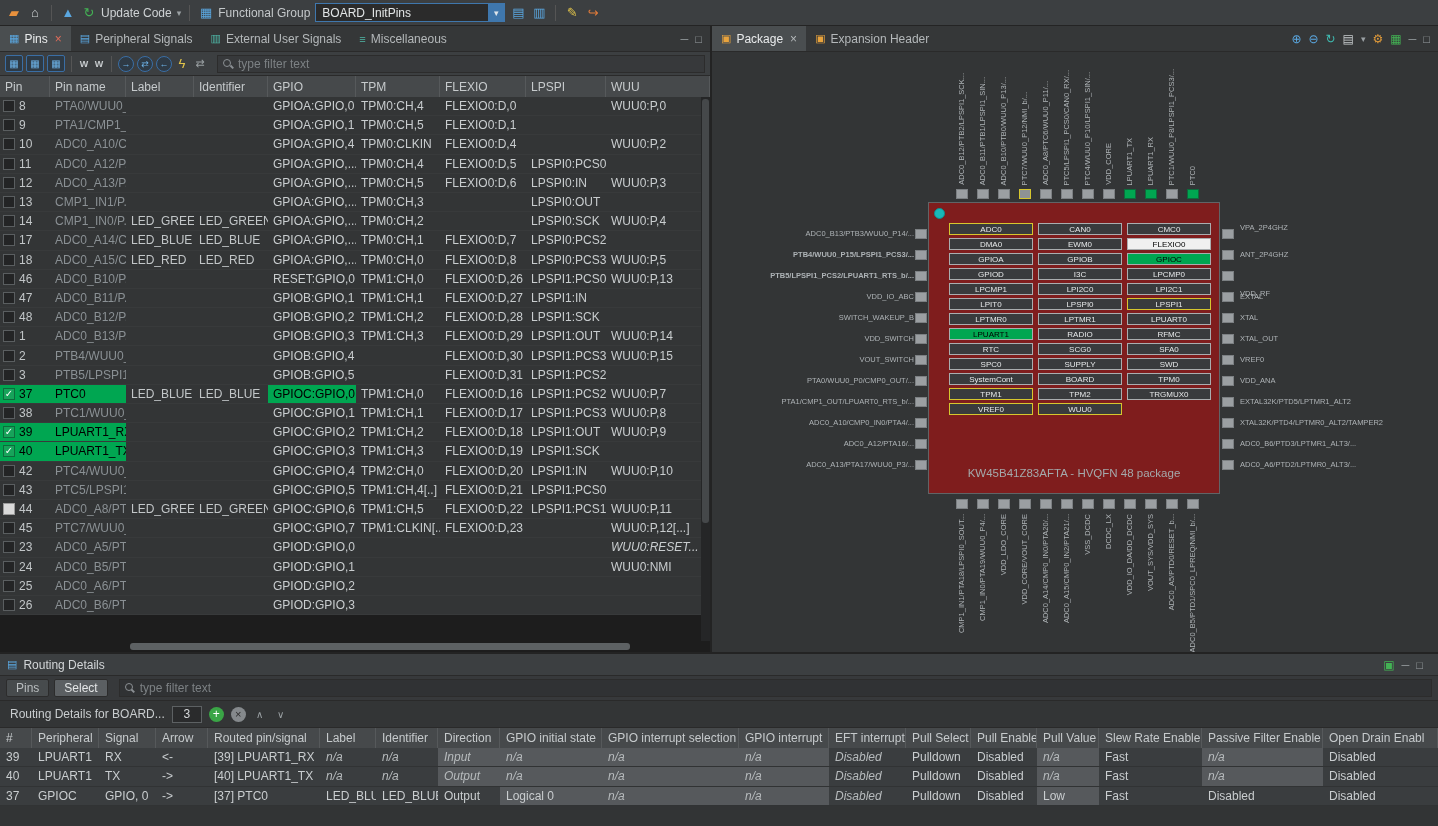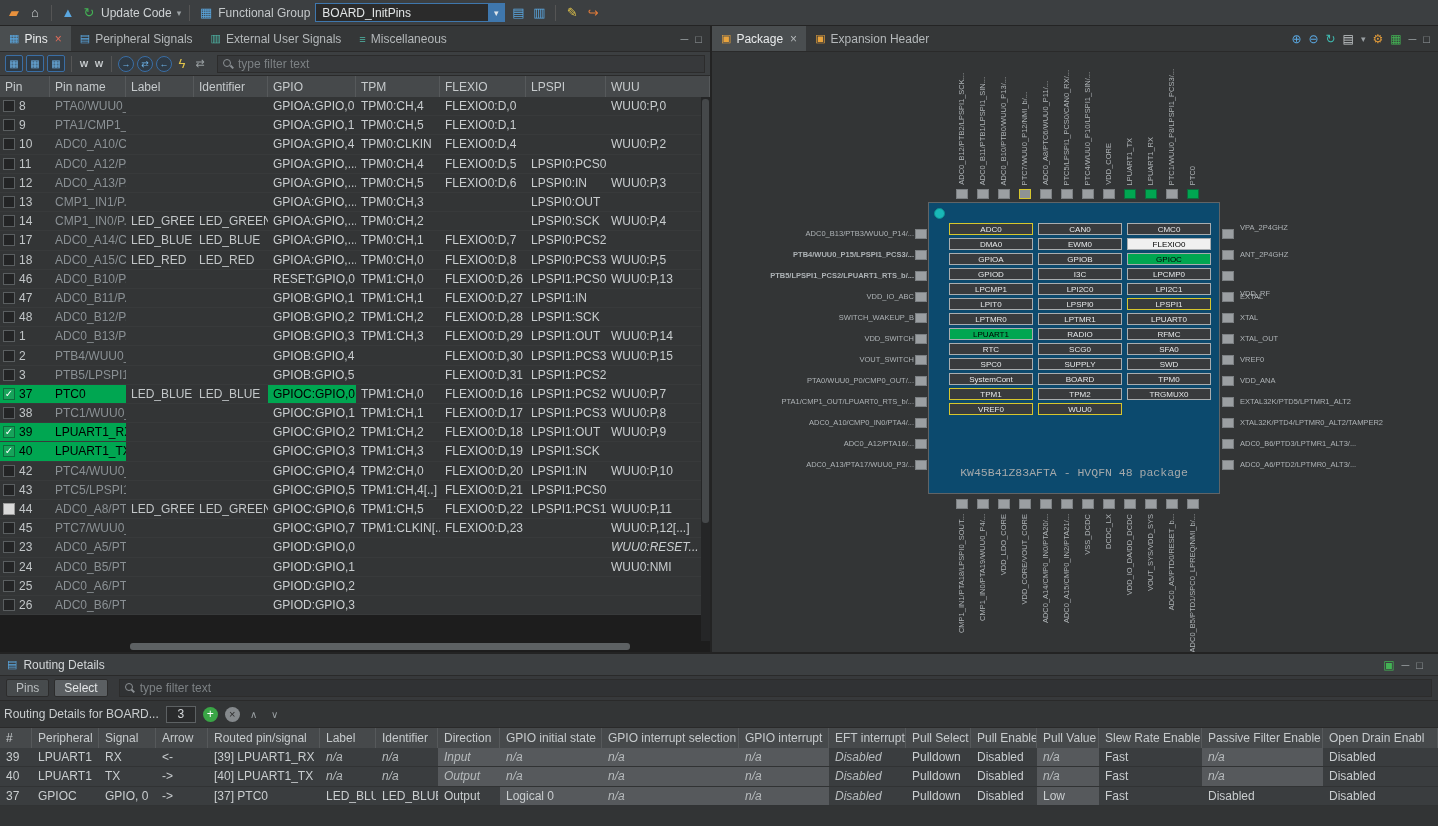--- a/index.html
+++ b/index.html
@@ -65,41 +65,41 @@
   .wital{font-style:italic;}
   .cb{width:12px;height:12px;border:1px solid #5a5e60;background:#232425;flex-shrink:0;font-size:10px;line-height:10px;text-align:center;color:#fff;}
   .cb.on{background:#17a35a;border-color:#0d6b3c;}
   .cb.partial{background:#d9d9d9;border-color:#9a9a9a;}
   .hscroll{height:11px;background:#1d1d1d;position:relative;flex-shrink:0;}
   .hthumb{position:absolute;left:130px;top:2px;width:500px;height:7px;background:#5d6163;border-radius:3px;}
   .vscroll{position:absolute;right:0;top:0;width:9px;bottom:0;background:#252627;}
   .vthumb{position:absolute;right:1px;top:2px;width:7px;height:78%;background:#45484a;border-radius:3px;}
   
   .canvas{flex:1;position:relative;background:var(--rowbg);overflow:hidden;}
-  .chip{position:absolute;left:216px;top:150px;width:292px;height:292px;background:#0c4a6e;border:1px solid #616466;}
+  .chip{position:absolute;left:216px;top:150px;width:292px;height:292px;background:#7f1d1d;border:1px solid #616466;}
   .pin1{position:absolute;left:5px;top:5px;width:11px;height:11px;border-radius:50%;background:#19b8b8;border:1px solid #0e8f8f;}
   .pkgrid{position:absolute;left:20px;top:20px;display:grid;grid-template-columns:repeat(3,84px);column-gap:5px;row-gap:3px;}
   .blk{height:12px;line-height:11px;font-size:8px;text-align:center;background:#393b3d;border:1px solid #a9adaf;color:#e6e8e9;overflow:hidden;white-space:nowrap;}
   .blk.green{background:var(--green);color:#000;}
   .blk.white{background:#f0f0f0;color:#000;}
   .blk.yellow{border-color:#d6c62e;}
-  .chiplabel{position:absolute;bottom:14px;left:0;width:100%;text-align:center;color:#a4a9ab;font-size:11.5px;font-family:Liberation Mono, monospace;}
+  .chiplabel{position:absolute;bottom:14px;left:0;width:100%;text-align:center;color:#a4a9ab;font-size:11.5px;}
   .stub{position:absolute;width:12px;height:10px;background:#9b9fa2;border:1px solid #7c8083;}
   .stub.green{background:var(--green);border-color:#0d6b3c;}
   .stub.yellow{border-color:#d6c62e;background:#8e9294;}
   .vlabel{position:absolute;writing-mode:vertical-rl;transform:rotate(180deg);font-size:7.5px;line-height:10px;color:#aeb3b6;white-space:nowrap;}
   .hlabel{position:absolute;font-size:7.5px;line-height:10px;color:#aeb3b6;white-space:nowrap;}
   
   .routing-panel{height:174px;border-top:2px solid #232323;display:flex;flex-direction:column;background:var(--rowbg);}
   .rp-title{height:22px;background:var(--bar);display:flex;align-items:center;gap:6px;padding:0 7px;border-bottom:1px solid #2a2a2a;color:#d3d6d8;flex-shrink:0;}
   .rp-tabs{height:25px;background:#37393b;display:flex;align-items:center;gap:5px;padding:0 6px;border-bottom:1px solid #2a2a2a;flex-shrink:0;}
   .rbtn{height:18px;padding:0 9px;background:#474b4d;border:1px solid #2c2c2c;border-radius:2px;color:#b9bdbf;font-family:inherit;font-size:12px;}
   .rbtn.active{background:#5b5f62;color:#e4e6e7;}
   .search.dark{background:#303234;}
-  .rp-sub{height:27px;display:flex;align-items:center;gap:7px;padding:0 4px;color:#c9cdcf;border-bottom:1px solid #2a2a2a;flex-shrink:0;}
+  .rp-sub{height:27px;display:flex;align-items:center;gap:7px;padding:0 10px;color:#c9cdcf;border-bottom:1px solid #2a2a2a;flex-shrink:0;}
   .countbox{width:30px;height:17px;background:#2a2b2c;border:1px solid #5d6163;display:inline-flex;align-items:center;justify-content:center;color:#d5d8da;}
   .cplus{width:15px;height:15px;border-radius:50%;background:#3aa546;color:#fff;font-size:12px;line-height:14px;text-align:center;}
   .cx{width:15px;height:15px;border-radius:50%;background:#85898c;color:#2c2c2c;font-size:11px;line-height:14px;text-align:center;}
   .chev{color:#9aa0a3;font-size:10px;width:14px;text-align:center;}
   .rthead{display:grid;grid-template-columns:var(--rtcols);height:20px;background:var(--hdr);flex-shrink:0;}
   .rth{display:flex;align-items:center;padding-left:6px;border-right:1px solid #56595b;color:#c6cacc;overflow:hidden;white-space:nowrap;}
   .rtbody{flex:1;background:#323435;overflow:hidden;position:relative;}
   .rtrow{display:grid;grid-template-columns:var(--rtcols);height:19.3px;background:#3a3d3f;border-bottom:1px solid #313334;}
   .rtcell{display:flex;align-items:center;padding-left:6px;overflow:hidden;white-space:nowrap;color:#c9cdcf;}
   .rtcell.muted{background:#56595c;}

